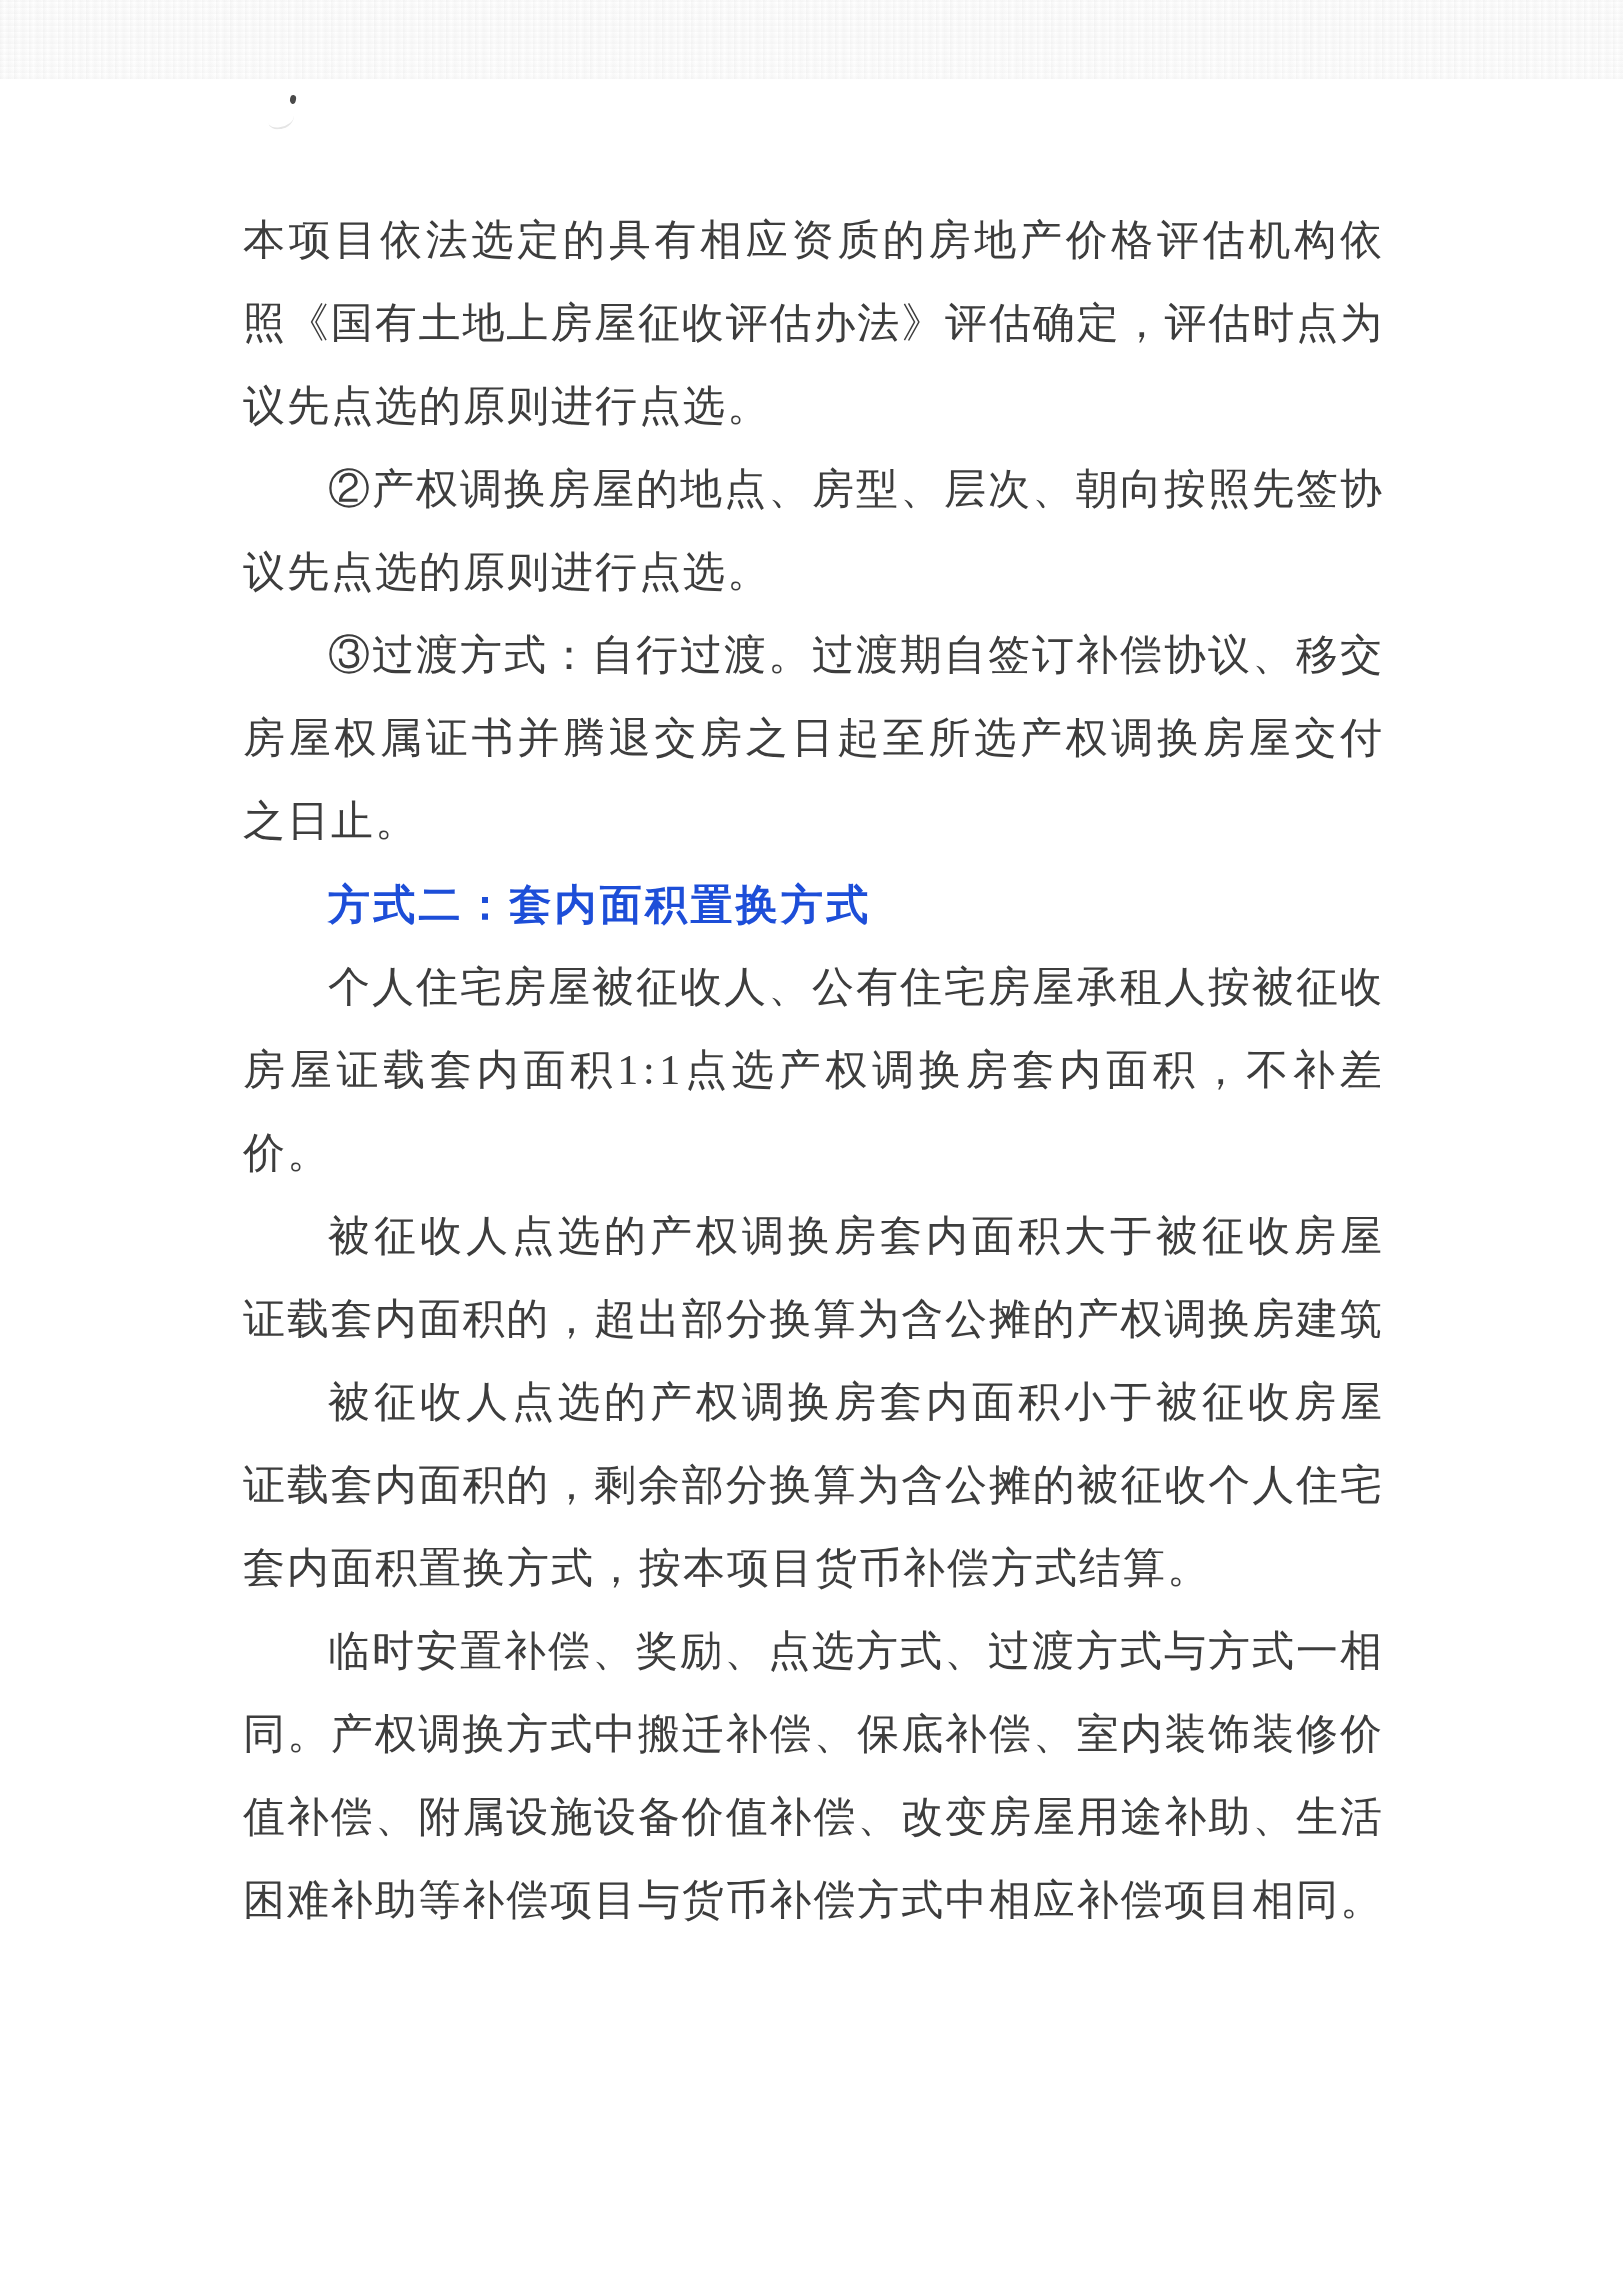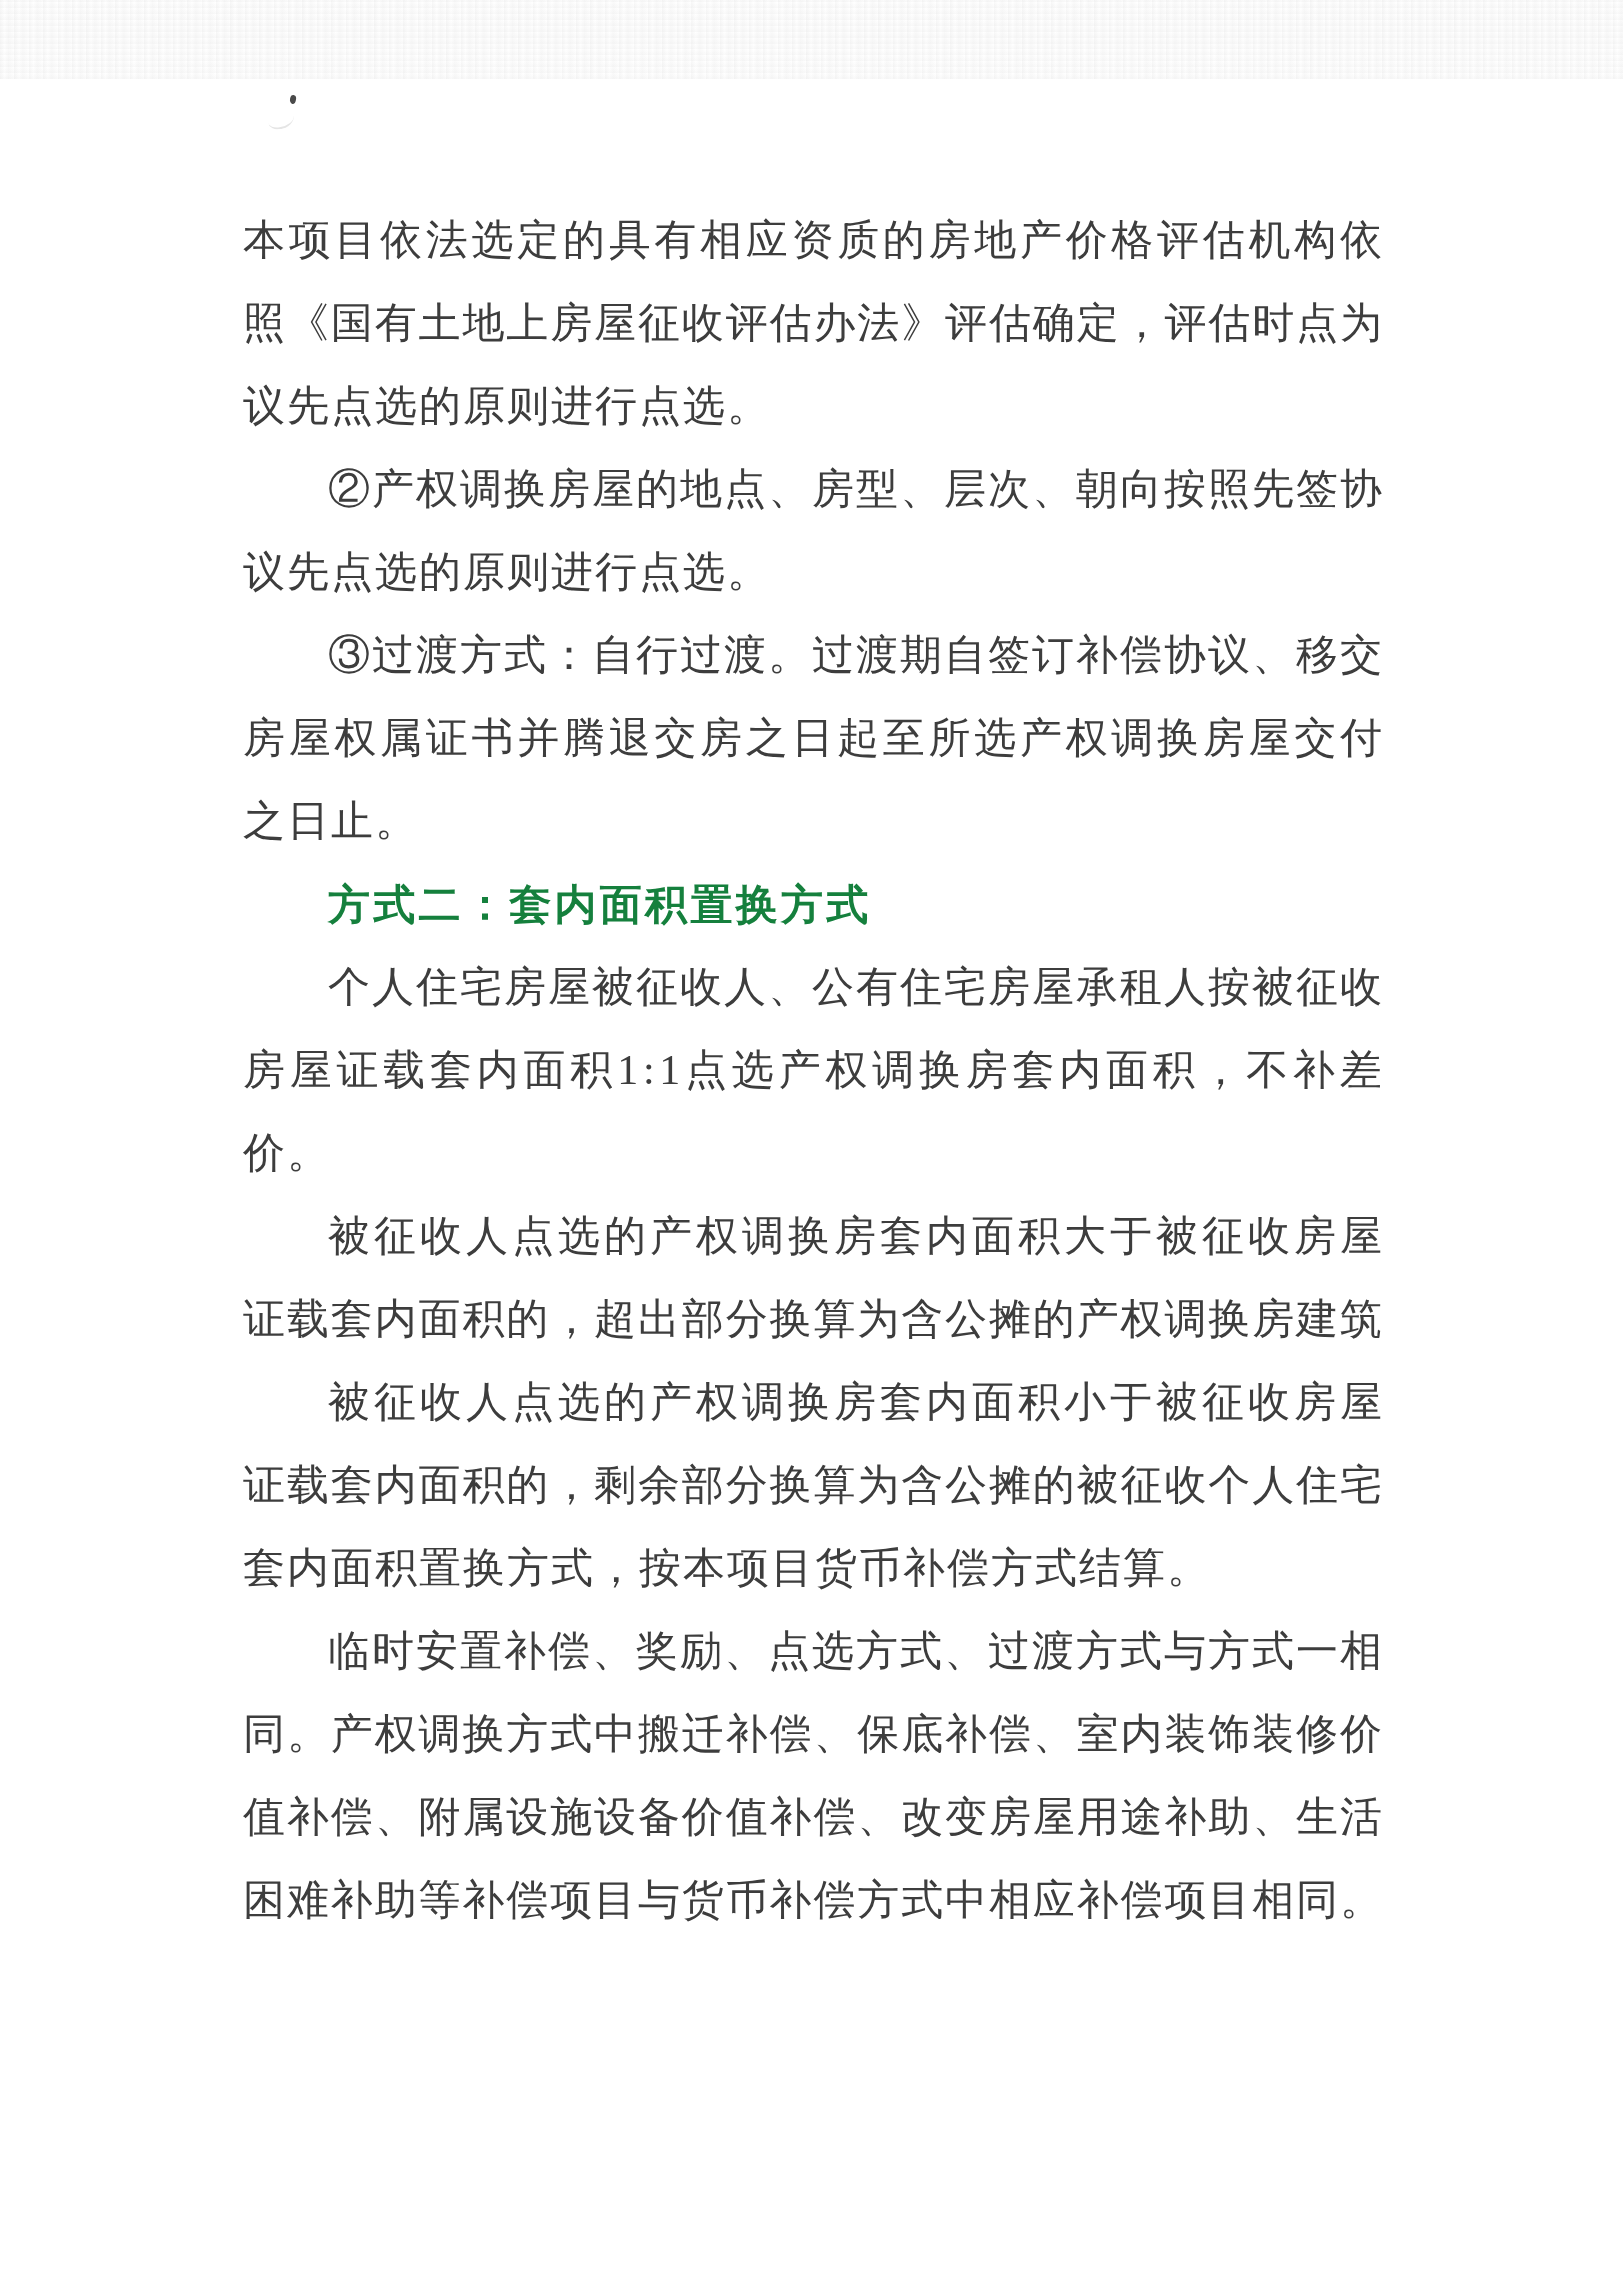--- a/index.html
+++ b/index.html
@@ -69,21 +69,21 @@
     justify-content: space-between;
     letter-spacing: 0;
   }
   .line.full span { display: block; }
   .line.indent { margin-left: 85px; }
   .line.indent.full { width: 1054px; }
   .line.bold {
     font-weight: bold;
     font-family: "Liberation Sans", "DejaVu Sans", sans-serif;
     letter-spacing: 3.3px;
-    color: #15803d;
+    color: #1d4ed8;
   }
   .page-number {
     position: absolute;
     top: 2121px;
     left: 0;
     width: 100%;
     text-align: center;
     font-size: 29px;
     letter-spacing: 1.3px;
     color: #3d3d3d;

